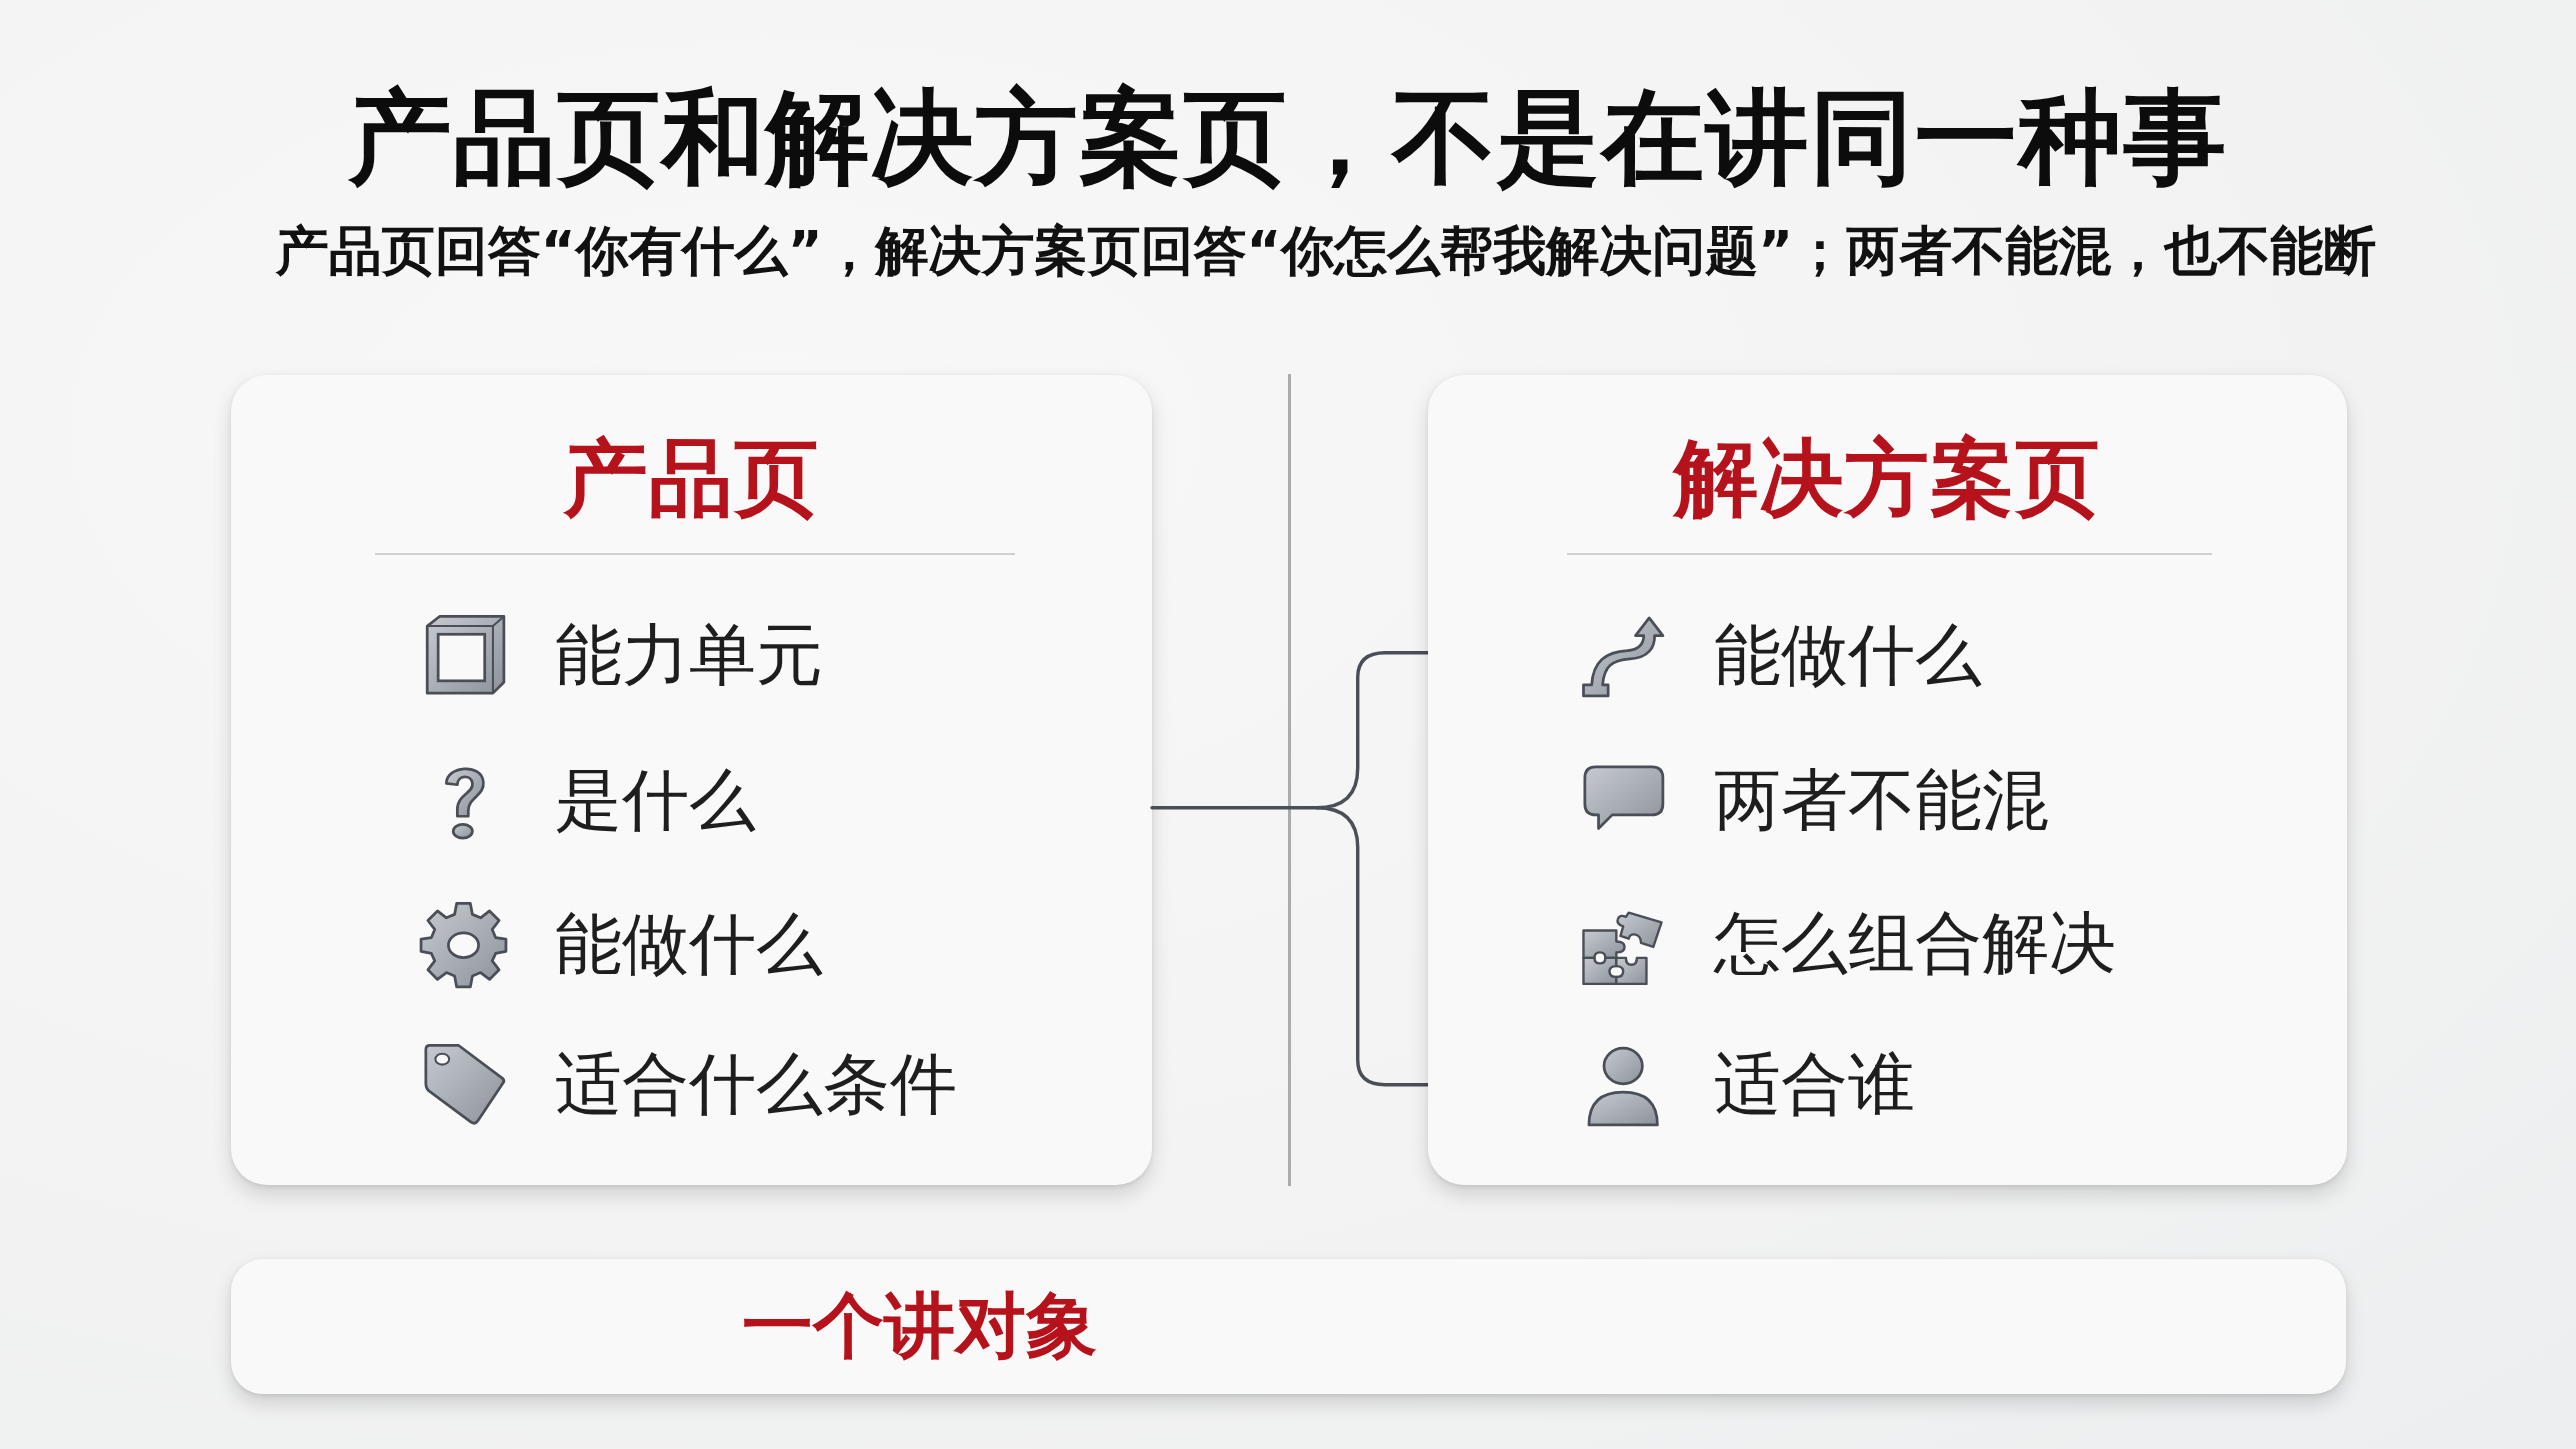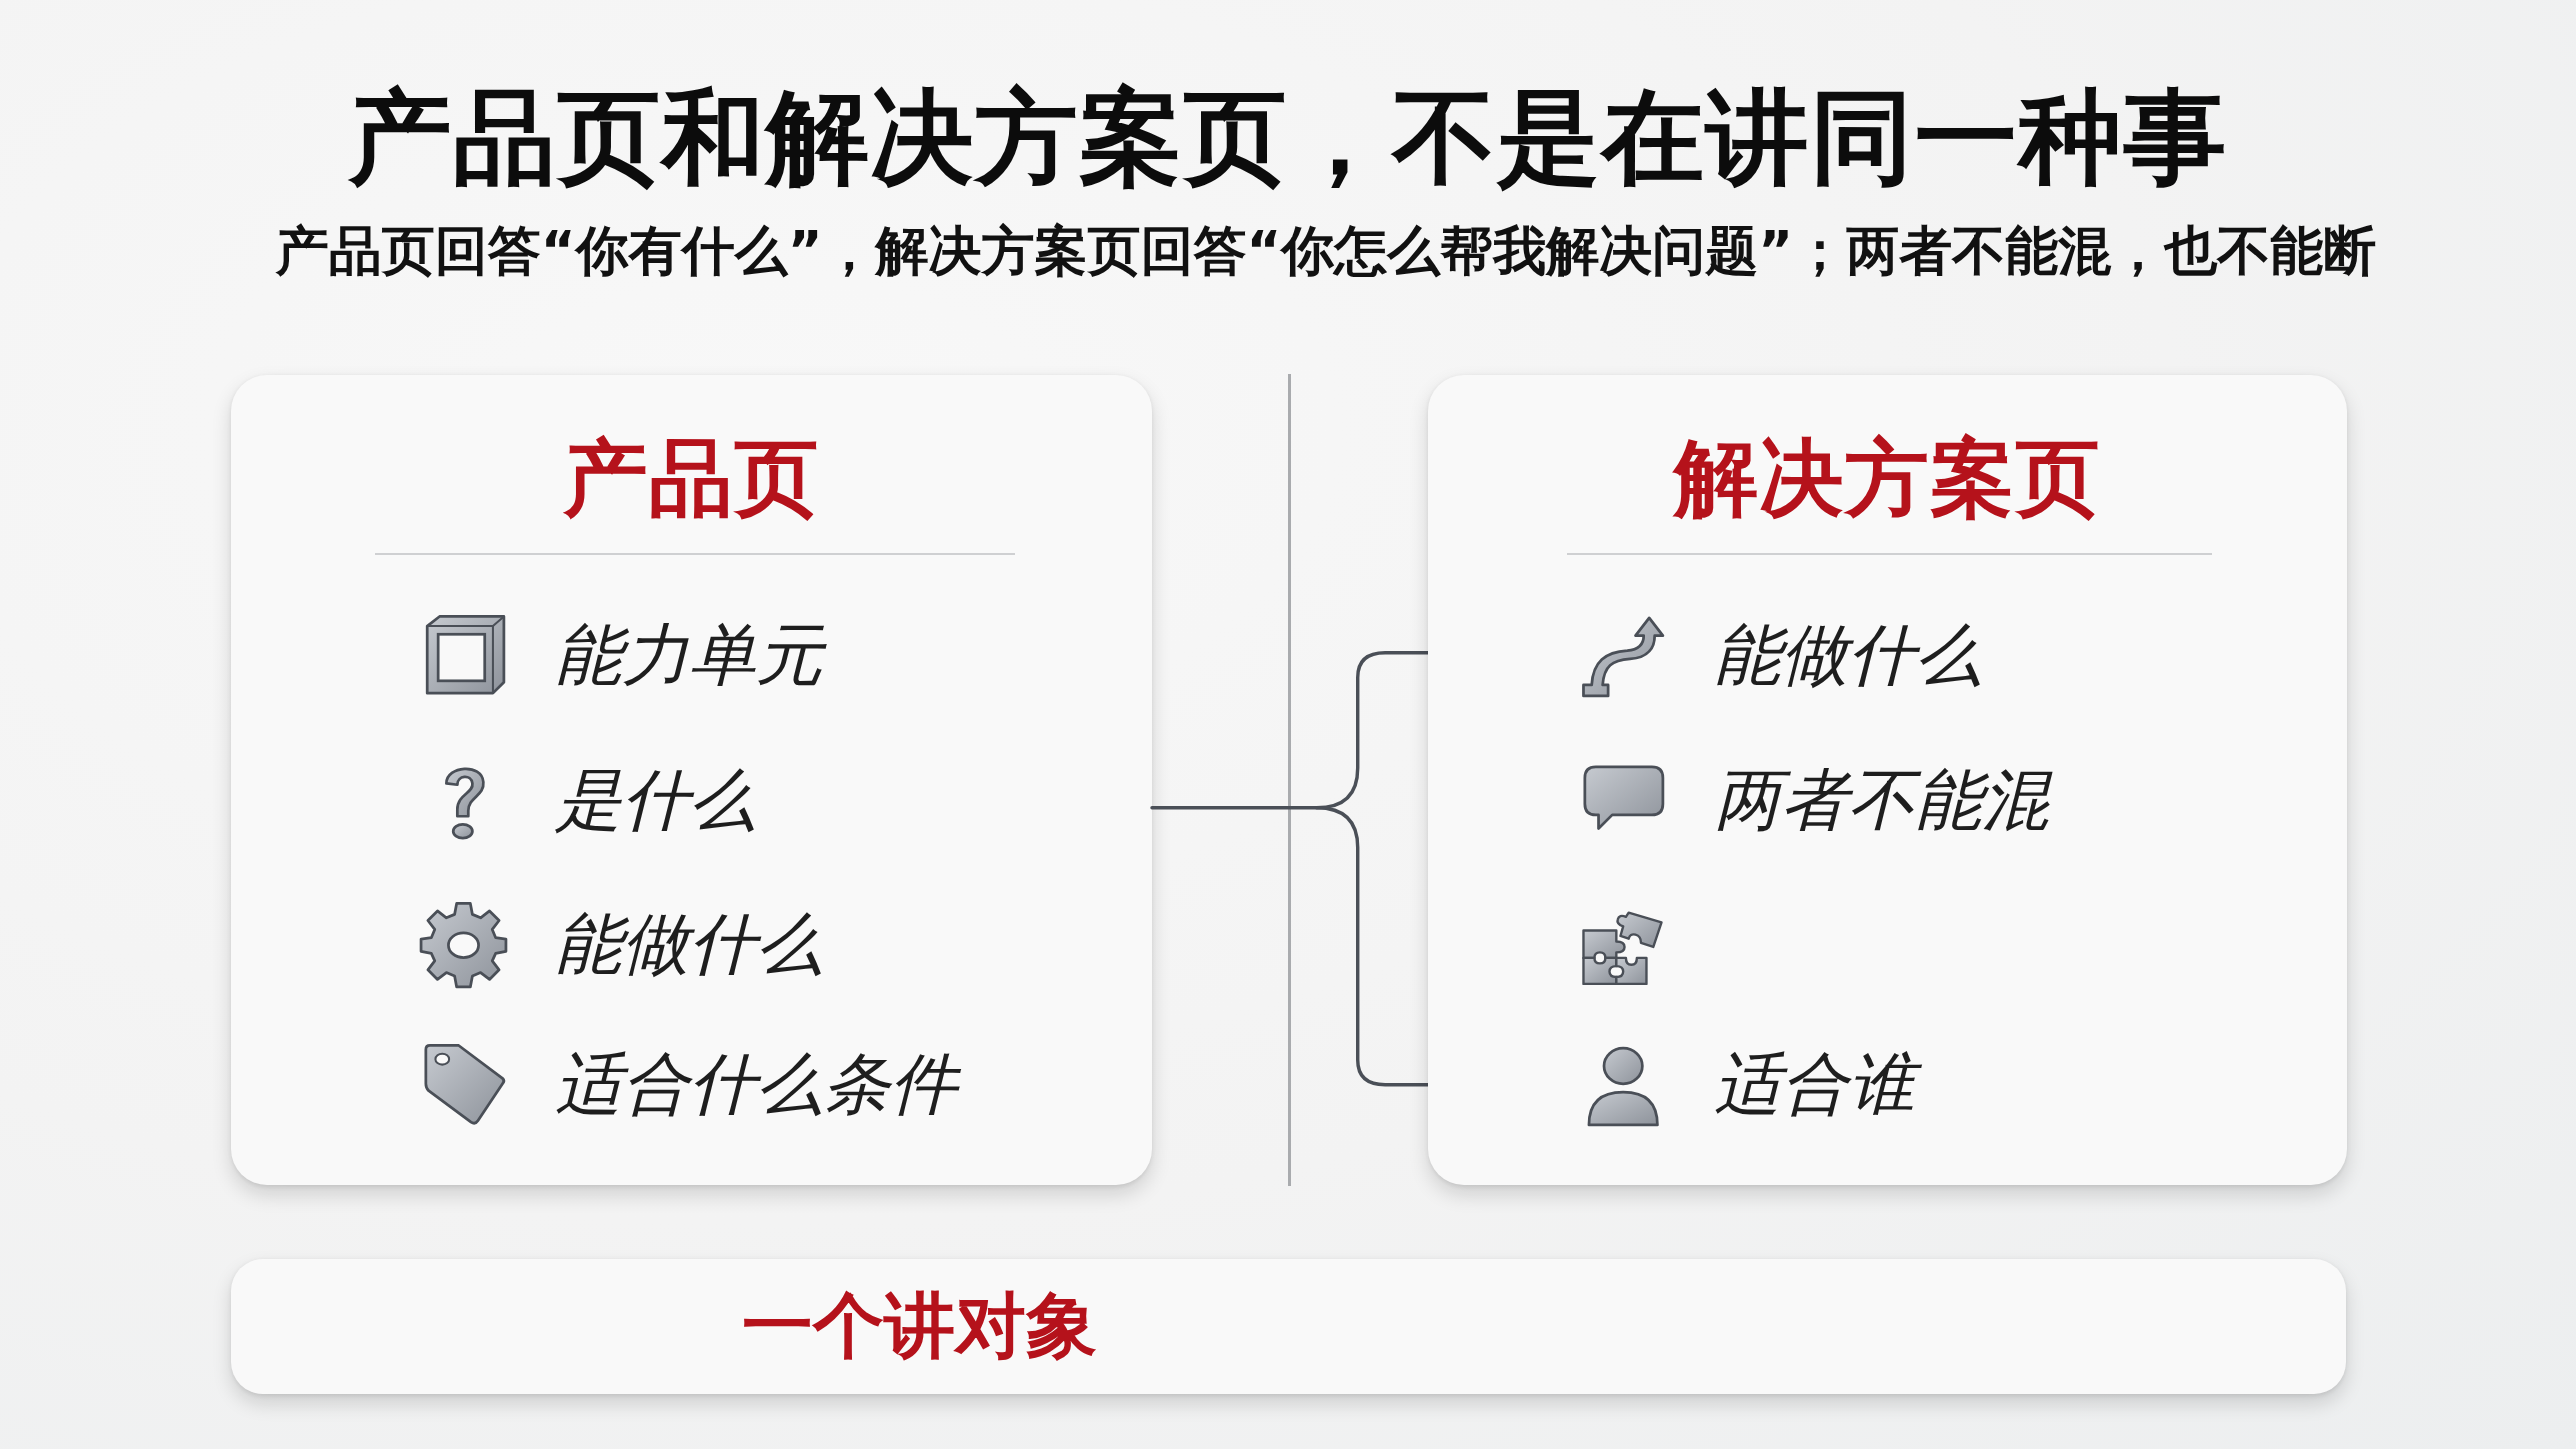--- a/index.html
+++ b/index.html
@@ -84,21 +84,20 @@
       align-items: center;
       justify-content: center;
       margin-right: 44px;
     }
     .card-right .item .icon { margin-right: 44px; }
     .item .label {
       font-size: 67px;
       line-height: 82px;
       color: #1e1e1e;
       white-space: nowrap;
-      font-style: italic;
     }
     .vdivider {
       position: absolute;
       left: 1288px;
       top: 374px;
       width: 2.7px;
       height: 812px;
       background: #a9abae;
     }
     .connector {
@@ -265,20 +264,21 @@
           </linearGradient>
         </defs>
         <g fill="url(#g7)" stroke="#4a4f57" stroke-width="3.5" stroke-linejoin="round">
           <path d="M8 46 L56 46 L56 62 Q68 62 68 70 Q68 78 56 78 L56 86 L40 86 Q40 78 32 78 Q24 78 24 86 L8 86 Z"></path>
           <path d="M8 86 L24 86 Q24 94 32 94 Q40 94 40 86 L56 86 L56 98 Q46 98 46 106 Q46 114 56 114 L56 124 L8 124 Z"></path>
           <path d="M56 86 L70 86 Q70 96 78 96 Q86 96 86 86 L100 86 L100 124 L56 124 L56 114 Q66 114 66 106 Q66 98 56 98 Z"></path>
           <path d="M74 20 L122 34 L110 70 L92 64 Q92 54 84 52 Q76 50 74 58 L62 54 L66 40 Q56 36 58 30 Q60 22 70 26 Z"></path>
         </g>
       </svg>
     </span>
+    <span class="label">怎么组合解决</span>
   </div>
 
   <div class="item" style="top: 654px;">
     <span class="icon">
       <svg width="89" height="89" viewBox="0 0 130 130">
         <defs>
           <linearGradient id="g8" x1="0" y1="0" x2="1" y2="1">
             <stop offset="0" stop-color="#c6cad0"></stop>
             <stop offset="1" stop-color="#8e939b"></stop>
           </linearGradient>

